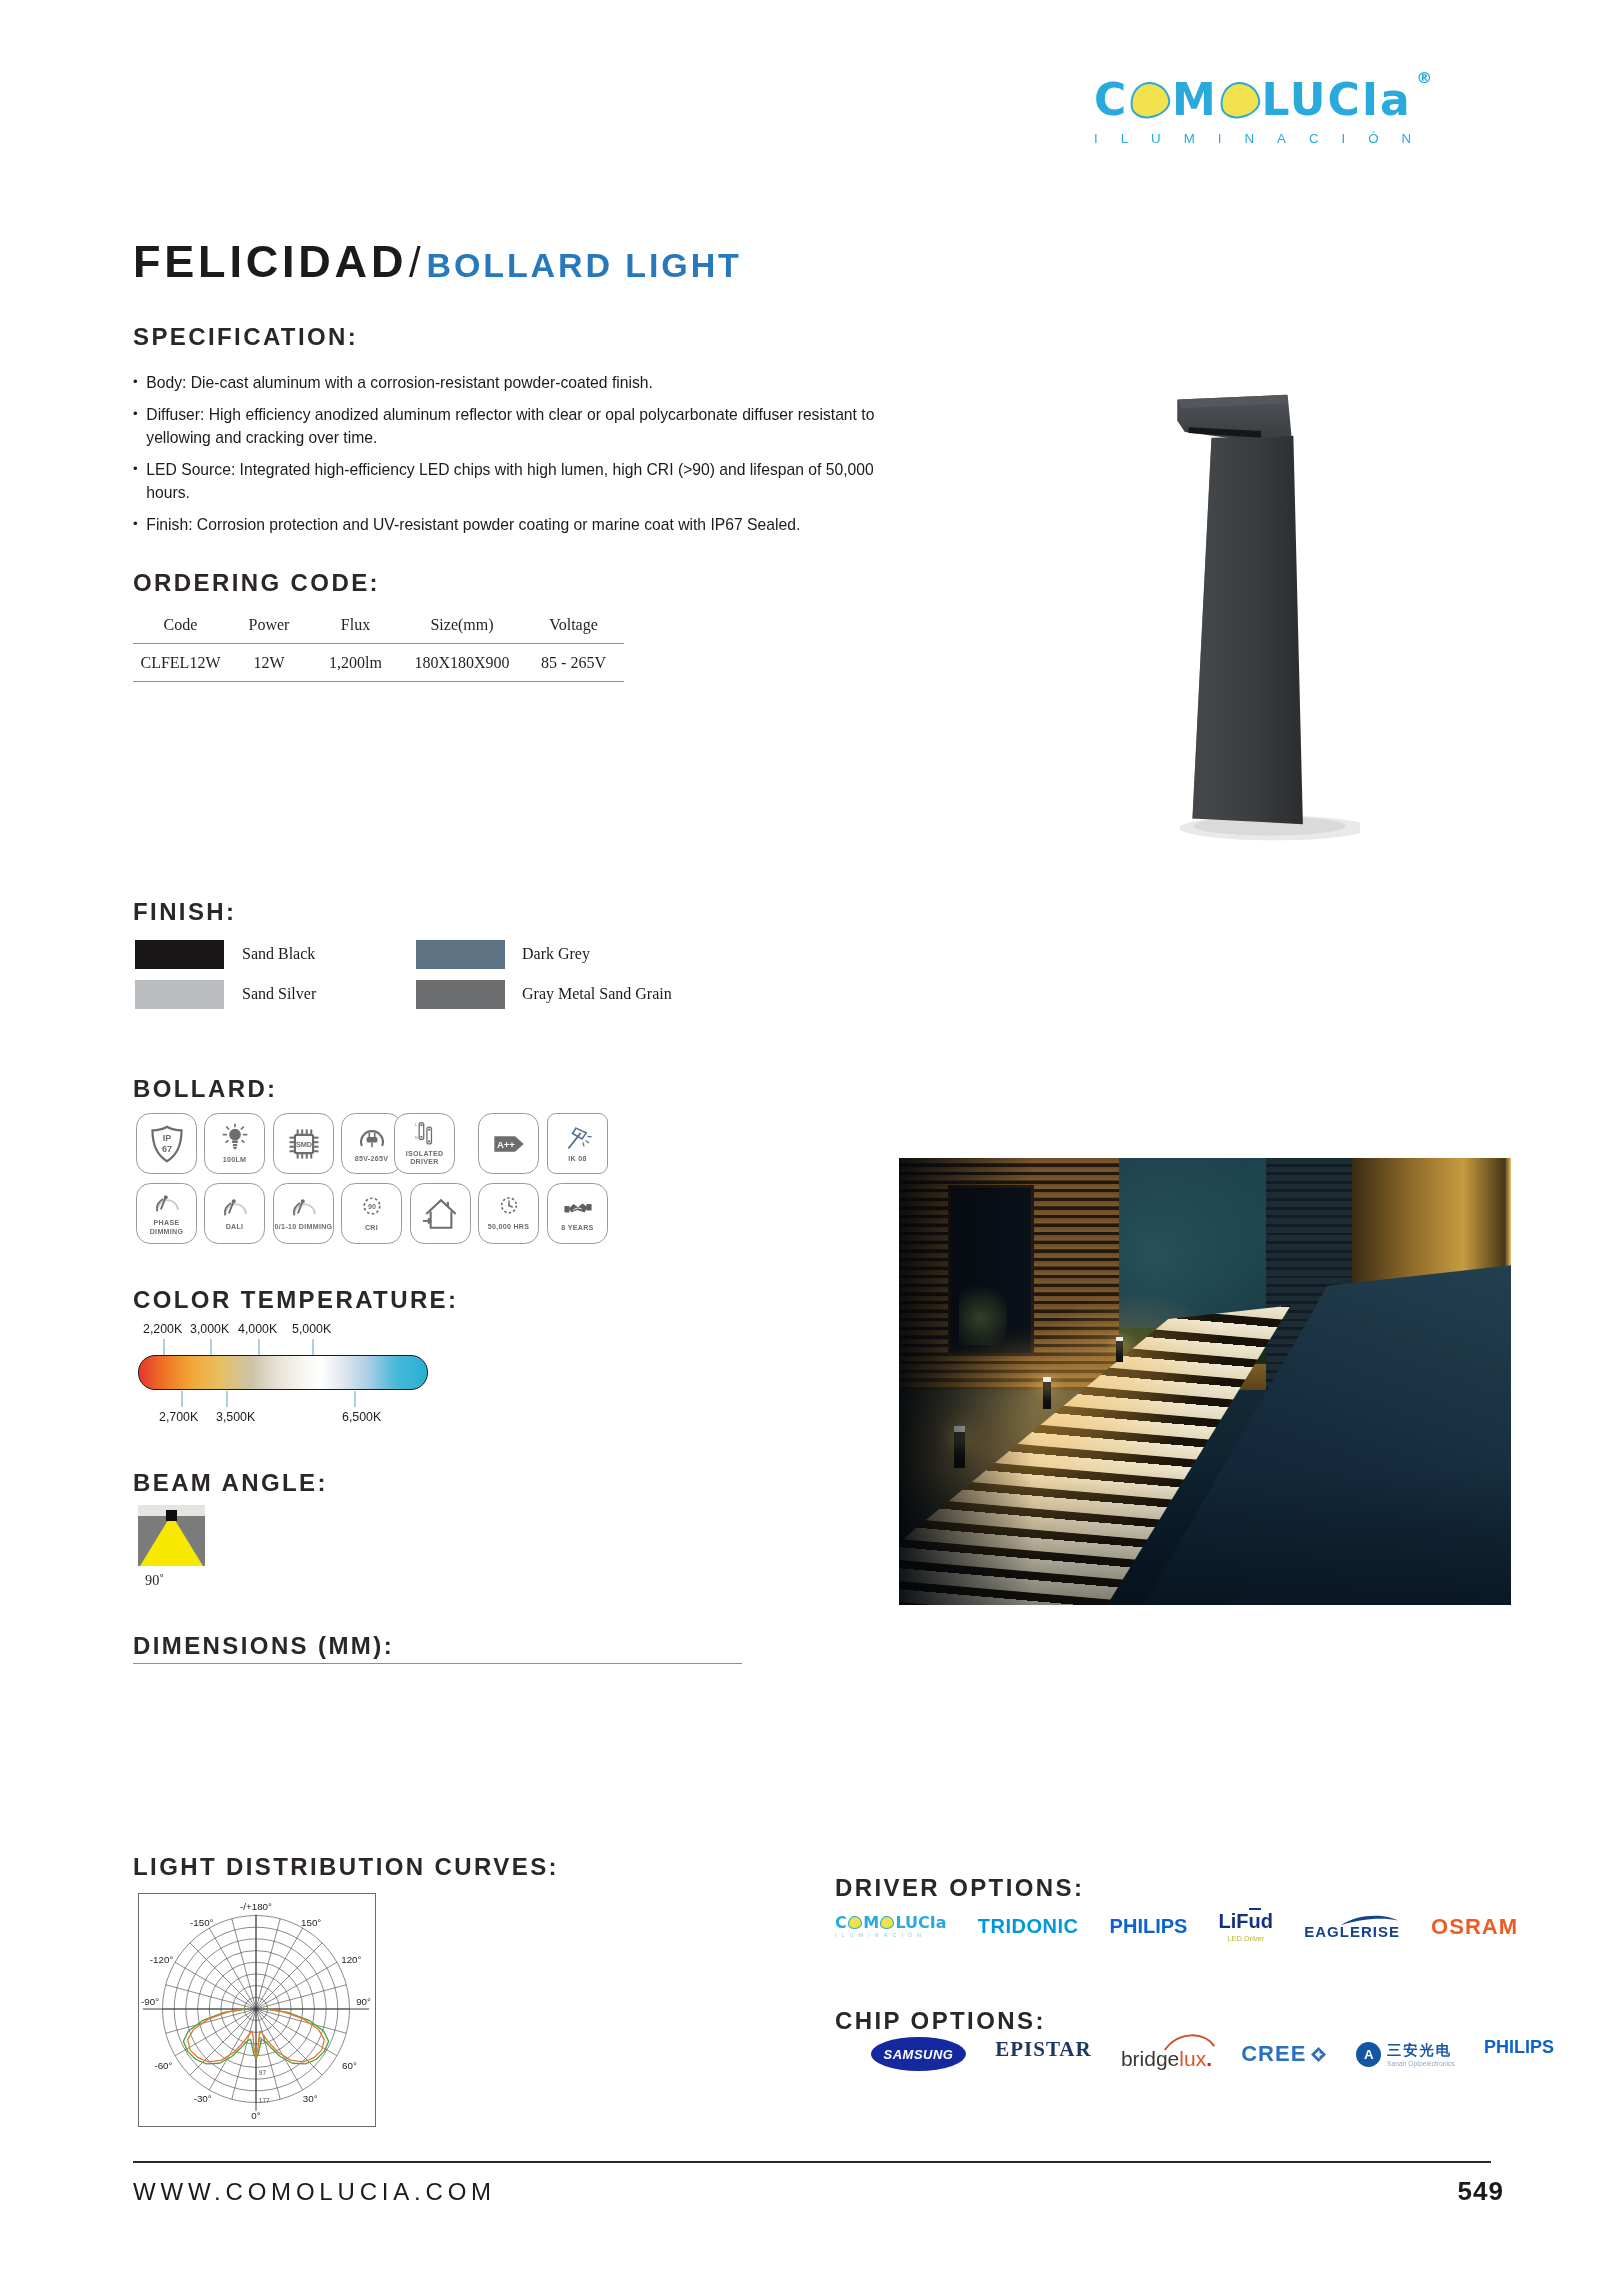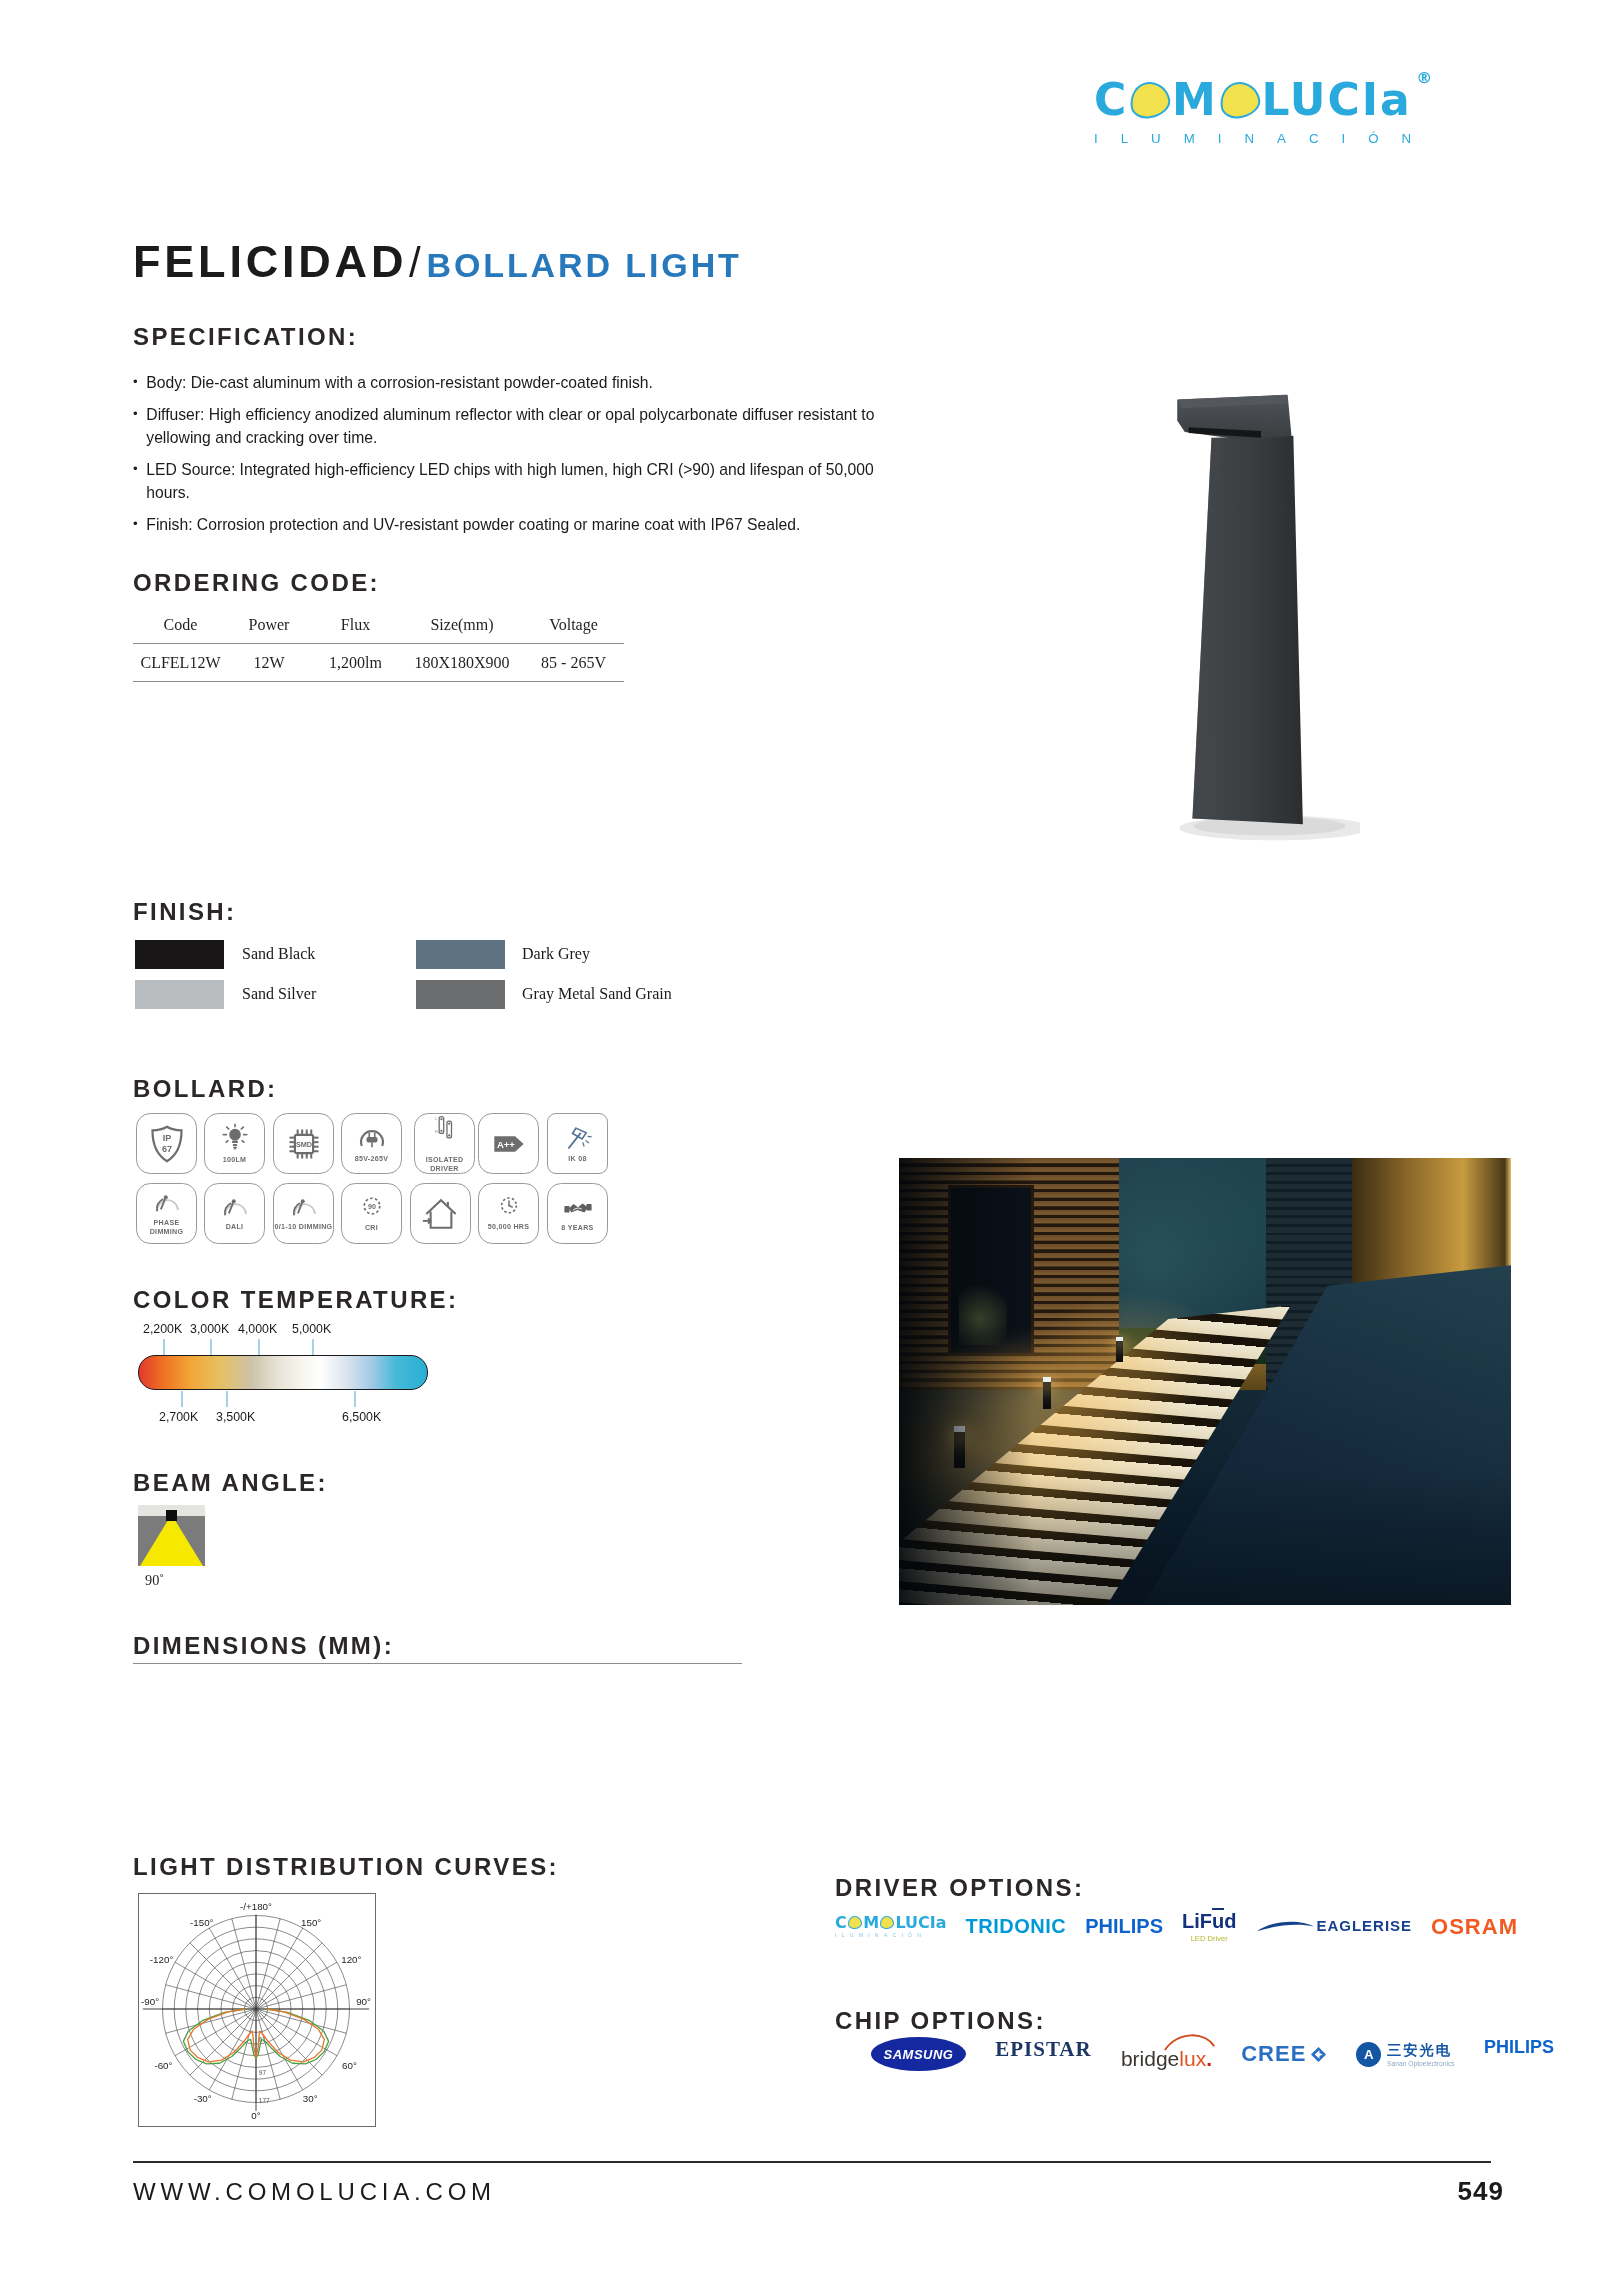--- a/index.html
+++ b/index.html
@@ -98,21 +98,21 @@
   .chp-row{position:absolute;left:871px;top:2037px;width:683px;display:flex;justify-content:space-between;}
   .mini-logo-word{display:flex;align-items:center;color:#29a9dc;font-weight:700;font-family:"DejaVu Sans",sans-serif;font-size:16px;line-height:1;}
   .mini-blob{display:inline-block;width:12.4px;height:11.4px;background:#f0e14d;border:1.4px solid #29a9dc;border-radius:48% 52% 58% 42% / 62% 58% 42% 38%;margin:0 1px;}
   .mini-sub{color:#8ec6e4;font-size:5.2px;letter-spacing:5.2px;margin-top:1.9px;white-space:nowrap;}
   .lg-tridonic{color:#0099d8;font-weight:700;font-size:20px;letter-spacing:0.5px;}
   .lg-philips{color:#0c63cd;font-weight:700;font-size:20px;}
   .lg-lifud{display:flex;flex-direction:column;align-items:center;}
   .lg-lifud-w{color:#15317e;font-weight:700;font-size:20px;}
   .lg-lifud-u{border-top:2.4px solid #15317e;}
   .lg-lifud-s{color:#b5b92a;font-size:7.6px;margin-top:1px;}
-  .lg-eagle{display:flex;flex-direction:row;align-items:flex-start;}
+  .lg-eagle{display:flex;flex-direction:column;align-items:flex-end;}
   .lg-eagle-t{color:#16418c;font-weight:600;font-size:15px;letter-spacing:1px;margin-top:-2.9px;}
   .lg-osram{color:#f15a22;font-weight:700;font-size:22px;letter-spacing:1px;}
   .lg-samsung{width:95px;height:34px;background:#1428a0;border-radius:50%;display:flex;align-items:center;justify-content:center;}
   .lg-samsung span{color:#fff;font-weight:700;font-style:italic;font-size:13px;letter-spacing:0.5px;}
   .lg-epistar{color:#1c3766;font-weight:700;font-size:21px;font-family:"Liberation Serif",serif;letter-spacing:1px;}
   .lg-bridgelux{position:relative;font-size:21px;padding-top:9.5px;}
   .lg-bridgelux .b1{color:#3b3732;} .lg-bridgelux .b2{color:#e0521f;} .lg-bridgelux .b3{color:#cc2027;font-weight:700;}
   .lg-bridgelux svg{position:absolute;top:-5.7px;right:-5.7px;}
   .lg-cree{display:flex;align-items:center;gap:3.8px;}
   .lg-cree span{color:#2a70c2;font-weight:700;font-size:22px;letter-spacing:1px;}
@@ -272,21 +272,21 @@
   <div class="feat-box" style="left:341px;top:1113px;">
     <svg viewBox="0 0 44 44" width="36" height="30">
       <path d="M7,32 A16,16 0 1 1 37,32" fill="none" stroke="#6d6d6d" stroke-width="3.2"></path>
       <line x1="18" y1="13" x2="18" y2="20" stroke="#6d6d6d" stroke-width="2.4"></line>
       <line x1="26" y1="13" x2="26" y2="20" stroke="#6d6d6d" stroke-width="2.4"></line>
       <rect x="14" y="19" width="16" height="8" rx="2.5" fill="#6d6d6d"></rect>
       <line x1="22" y1="27" x2="22" y2="34" stroke="#6d6d6d" stroke-width="2.4"></line>
     </svg>
     <div class="feat-cap">85V-265V</div>
   </div>
-  <div class="feat-box" style="left:414px;top:1113px;justify-content:space-between;">
+  <div class="feat-box" style="left:394px;top:1113px;">
     <svg viewBox="0 0 44 44" width="32" height="28.5">
       <rect x="13" y="4" width="7" height="26" rx="3" fill="none" stroke="#6d6d6d" stroke-width="2"></rect>
       <rect x="25" y="11" width="7" height="26" rx="3" fill="none" stroke="#6d6d6d" stroke-width="2"></rect>
       <circle cx="16.5" cy="8" r="1.7" fill="#6d6d6d"></circle>
         <circle cx="16.5" cy="26" r="1.7" fill="#6d6d6d"></circle>
       <circle cx="28.5" cy="15" r="1.7" fill="#6d6d6d"></circle>
         <circle cx="28.5" cy="33" r="1.7" fill="#6d6d6d"></circle>
       <text x="7" y="10" font-size="5" fill="#6d6d6d">L</text>
         <text x="7" y="30" font-size="5" fill="#6d6d6d">N</text>
     </svg>

